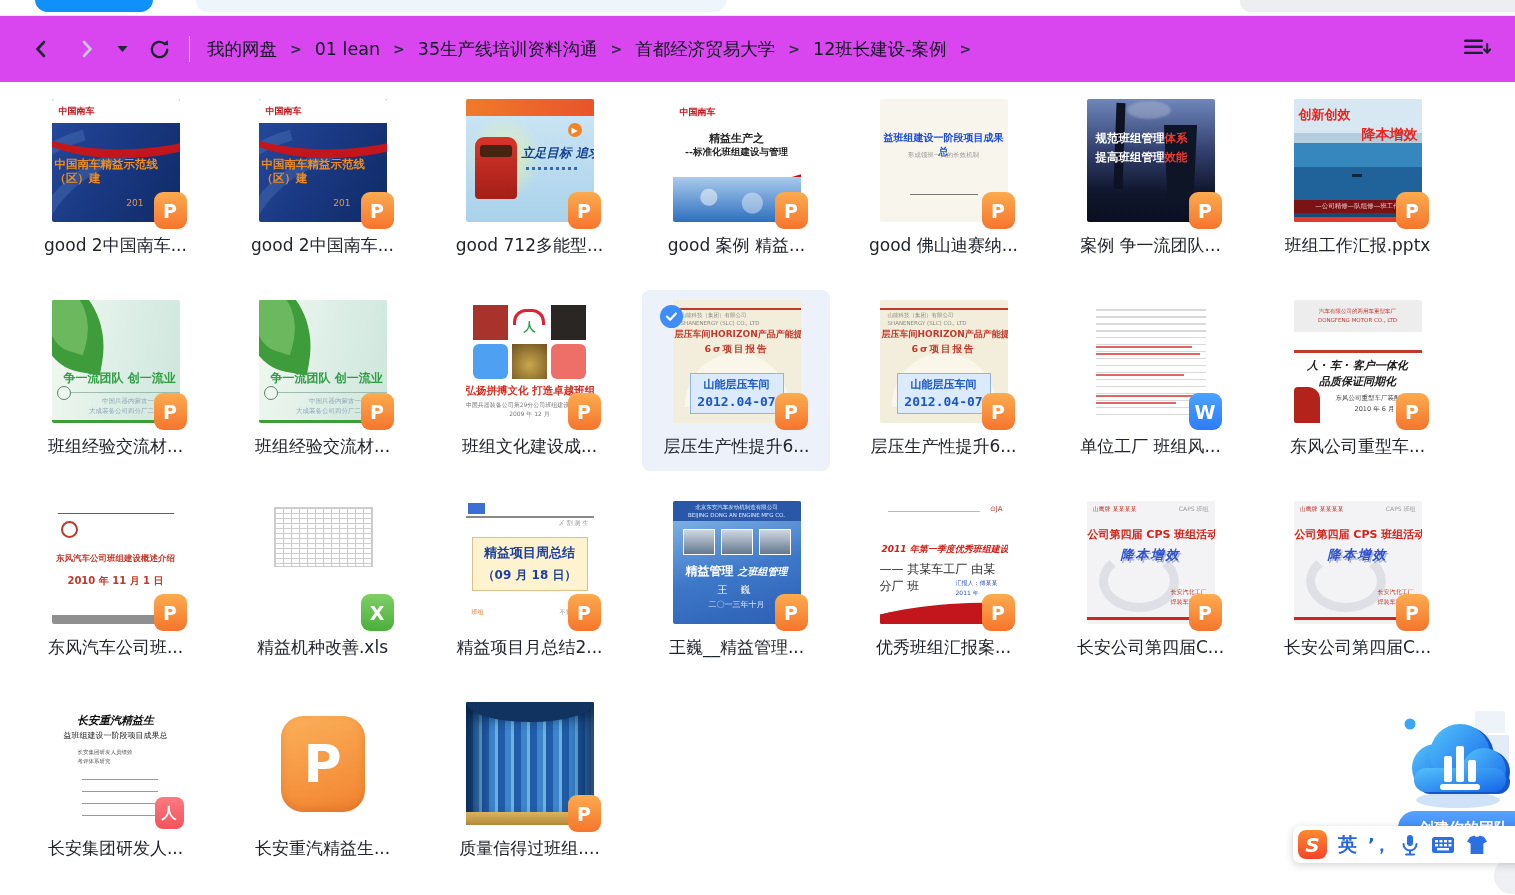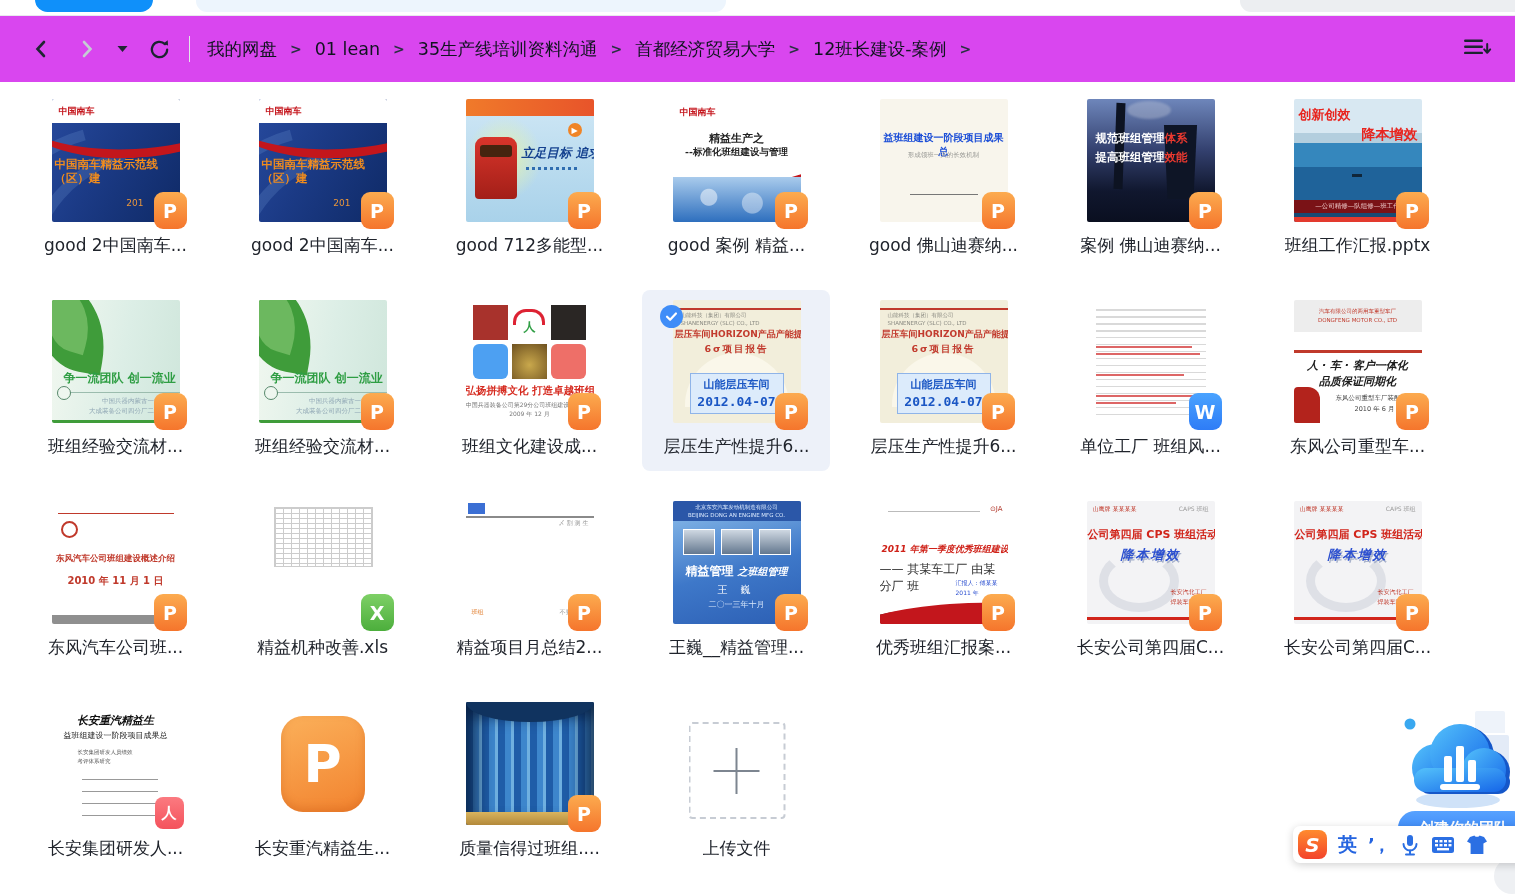--- a/index.html
+++ b/index.html
@@ -301,21 +301,21 @@
     <div class="cell">
       <div class="thumbwrap">
         <div class="th t-zhuoyue">
           <span class="zy-smoke"></span>
           <span class="zy-chim"></span>
           <span class="zy-tower"></span>
           <div class="zy-t">规范班组管理<b>体系</b><br>提高班组管理<b>效能</b></div>
         </div>
         <span class="badge ppt">P</span>
       </div>
-      <div class="fname">案例 佛山迪赛纳...</div>
+      <div class="fname">案例 争一流团队...</div>
     </div>
     <div class="cell">
       <div class="thumbwrap">
         <div class="th t-sea">
           <div class="sea-t1">创新创效</div>
           <div class="sea-t2">降本增效</div>
           <span class="sea-boat"></span>
           <div class="sea-band">—公司精修—队组修—班工作</div>
           <span class="sea-strip"></span>
         </div>
@@ -463,20 +463,24 @@
         <span class="badge xls">X</span>
       </div>
       <div class="fname">精益机种改善.xls</div>
     </div>
     <div class="cell">
       <div class="thumbwrap">
         <div class="th t-zhou">
           <span class="zh-corner"></span>
           <span class="zh-topline"></span>
           <span class="zh-marks">〆 割 测 生</span>
+          <div class="zh-panel">
+            <div class="zh-p1">精益项目周总结</div>
+            <div class="zh-p2">（09 月 18 日）</div>
+          </div>
           <span class="zh-foot">班组</span>
           <span class="zh-foot2">不要告知</span>
         </div>
         <span class="badge ppt">P</span>
       </div>
       <div class="fname">精益项目月总结2...</div>
     </div>
     <div class="cell">
       <div class="thumbwrap">
         <div class="th t-wangwei">
@@ -570,28 +574,20 @@
     </div>
     <div class="cell">
       <div class="thumbwrap">
         <div class="th t-curtain">
           <span class="ct-val"></span>
           <span class="ct-floor"></span>
         </div>
         <span class="badge ppt">P</span>
       </div>
       <div class="fname">质量信得过班组....</div>
-    </div>
-    <div class="cell">
-      <div class="thumbwrap">
-        <div class="upload-box">
-          <span class="plus"></span>
-        </div>
-      </div>
-      <div class="fname">上传文件</div>
     </div>
   </div>
 
 <div class="team-cloud">
   <svg width="118" height="104" viewBox="0 0 118 104">
     <defs>
       <linearGradient id="cg" x1="0" y1="0" x2="1" y2="1">
         <stop offset="0" stop-color="#54c2fb"></stop>
           <stop offset="1" stop-color="#1565e8"></stop>
       </linearGradient>

